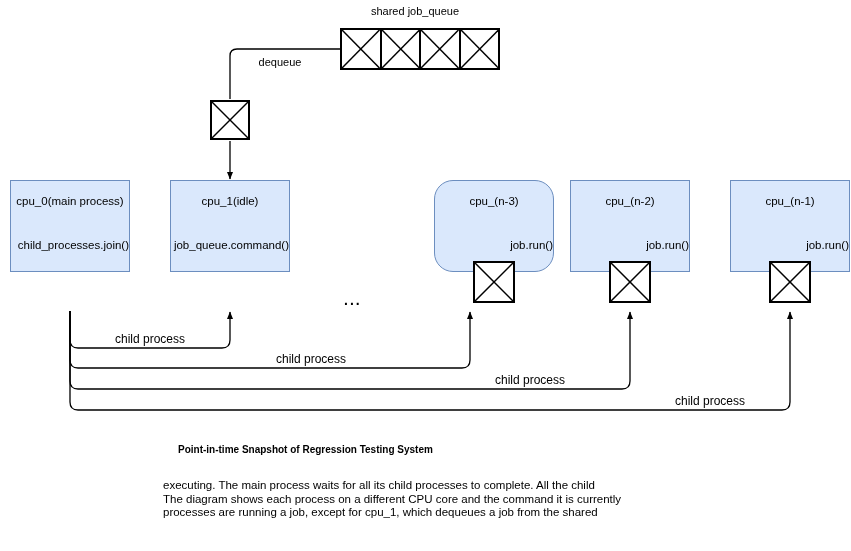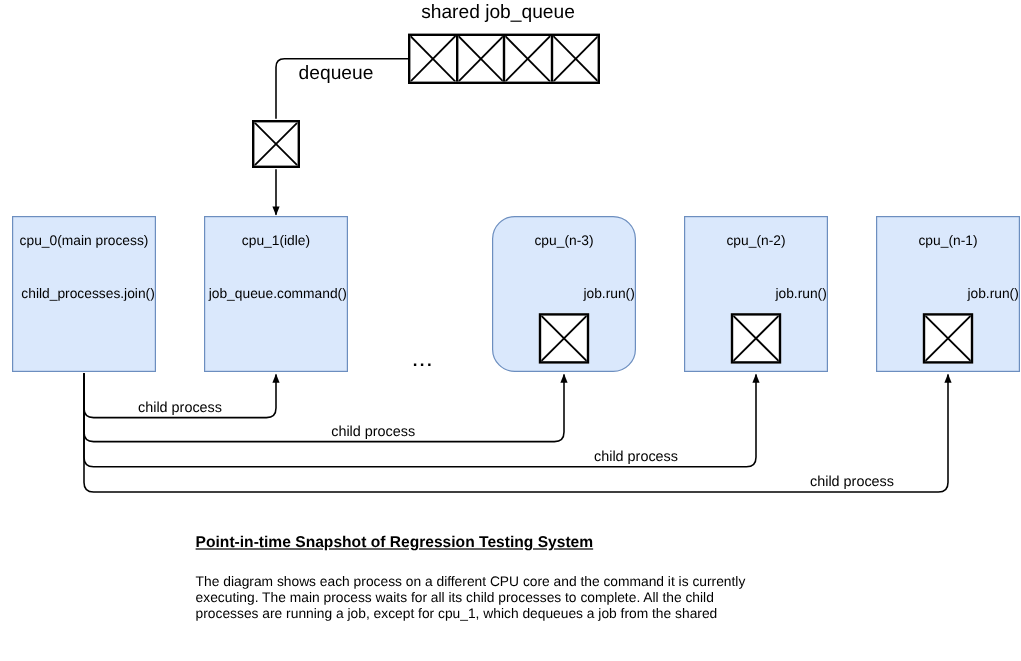--- a/index.html
+++ b/index.html
@@ -13,21 +13,21 @@
     overflow: hidden;
   }
   .connectors {
     position: absolute;
     left: 0; top: 0;
     width: 851px; height: 551px;
     pointer-events: none;
   }
   .lbl {
     position: absolute;
-    font-size: 16px;
+    font-size: 11px;
     line-height: 12px;
     white-space: nowrap;
     background: #ffffff;
     padding: 0 2px;
   }
   .centered { transform: translateX(-50%); }
 
   
   .queue {
     position: absolute;
@@ -52,21 +52,21 @@
     background: #ffffff;
   }
   .xsvg { position: absolute; left: 0; top: 0; width: 100%; height: 100%; display: block; }
 
   .small-box { left: 210px; top: 100px; width: 40px; height: 40px; }
 
   
   .cpu {
     position: absolute;
     top: 180px;
-    width: 120px; height: 130px;
+    width: 120px; height: 92px;
     background: #dae8fc;
     border: 1.5px solid #6c8ebf;
     box-sizing: border-box;
   }
   .cpu-name {
     position: absolute;
     top: 14px; left: 0; right: 0;
     text-align: center;
     font-size: 11.5px;
     white-space: nowrap;
@@ -90,25 +90,24 @@
     font-size: 14px;
     font-weight: bold;
     letter-spacing: 2px;
   }
 
   .child-label { font-size: 12px; }
 
   
   .caption-title {
     position: absolute;
-    left: 163px; top: 444px;
-    font-size: 13px;
+    left: 178px; top: 444px;
+    font-size: 10px;
     font-weight: bold;
     white-space: nowrap;
-    text-decoration: underline;
   }
   .caption-text {
     position: absolute;
     left: 163px; top: 479px;
   }
   .caption-line {
     font-size: 11.5px;
     line-height: 13.5px;
     white-space: nowrap;
   }
@@ -176,21 +175,21 @@
   <div class="cpu" style="left:10px;">
     <div class="cpu-name">cpu_0(main process)</div>
     <div class="cpu-cmd">child_processes.join()</div>
   </div>
 
   <div class="cpu" style="left:170px;padding-left:10px;">
     <div class="cpu-name">cpu_1(idle)</div>
     <div class="cpu-cmd">job_queue.command()</div>
   </div>
 
-  <div class="cpu" style="left:410px;border-radius:19px;">
+  <div class="cpu" style="left:434px;border-radius:19px;">
     <div class="cpu-name">cpu_(n-3)</div>
     <div class="cpu-cmd">job.run()</div>
     <div class="xbox job-box">
       <svg class="xsvg" viewBox="0 0 40 40" preserveAspectRatio="none">
           <line x1="0" y1="0" x2="40" y2="40" stroke="#000" stroke-width="1.6"></line>
           <line x1="40" y1="0" x2="0" y2="40" stroke="#000" stroke-width="1.6"></line>
         </svg>
     </div>
   </div>
 
@@ -218,18 +217,18 @@
 
   <div class="ellipsis">...</div>
 
   <div class="lbl child-label centered" style="left:150px; top:333px;">child process</div>
   <div class="lbl child-label centered" style="left:311px; top:353px;">child process</div>
   <div class="lbl child-label centered" style="left:530px; top:374px;">child process</div>
   <div class="lbl child-label centered" style="left:710px; top:395px;">child process</div>
 
   <div class="caption-title">Point-in-time Snapshot of Regression Testing System</div>
   <div class="caption-text">
+    <div class="caption-line">executing. The main process waits for all its child processes to complete. All the child</div>
     <div class="caption-line">The diagram shows each process on a different CPU core and the command it is currently</div>
-    <div class="caption-line">executing. The main process waits for all its child processes to complete. All the child</div>
     <div class="caption-line">processes are running a job, except for cpu_1, which dequeues a job from the shared</div>
   </div>
 
 </div>
 
 </body></html>

